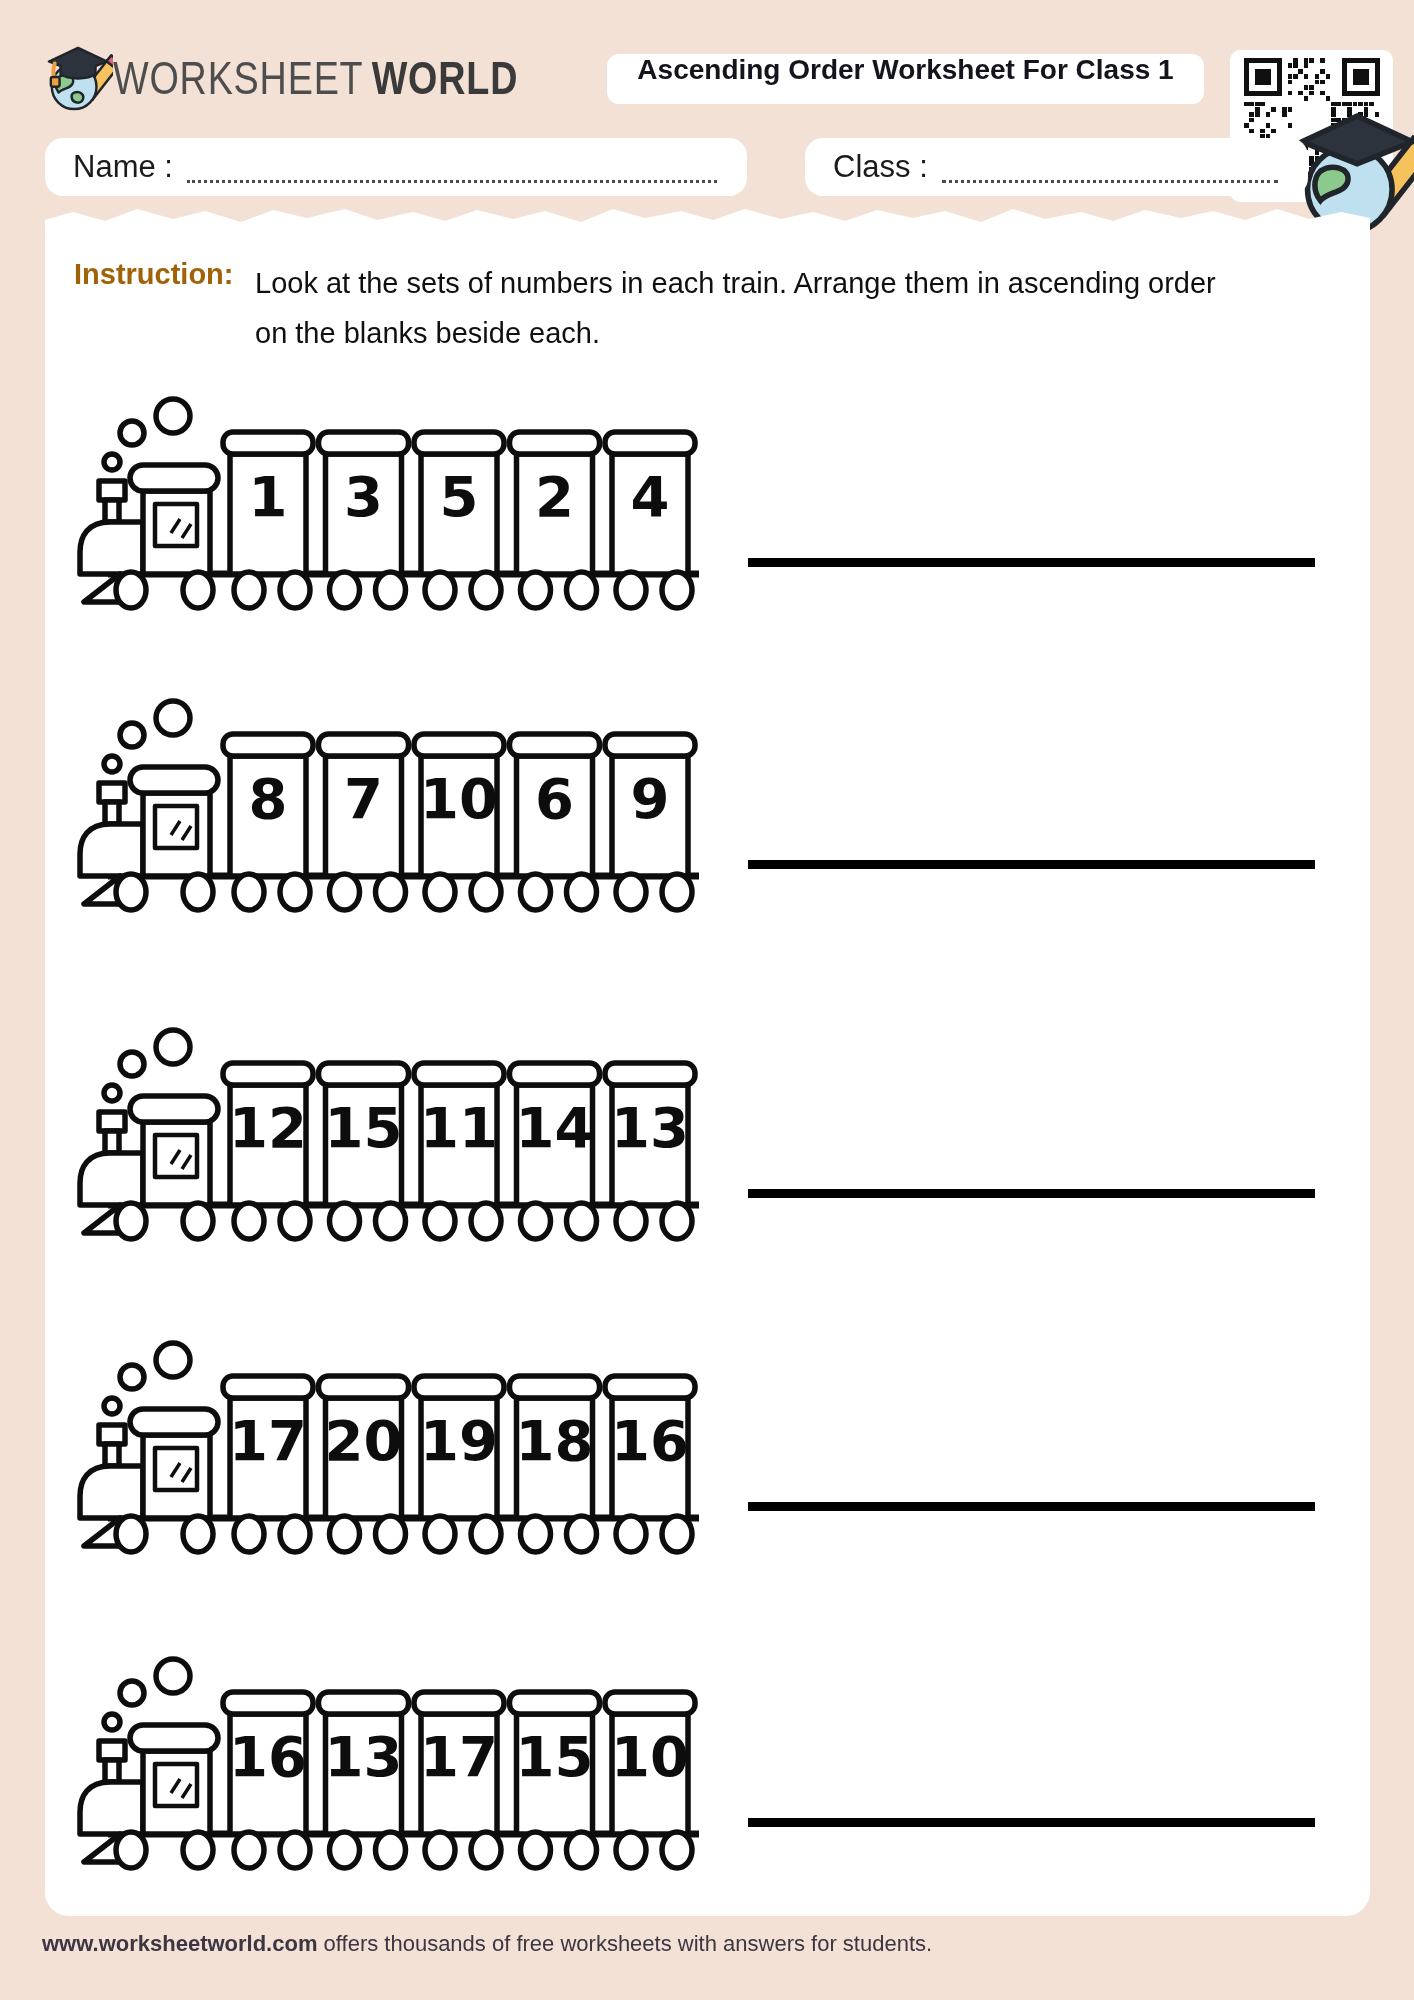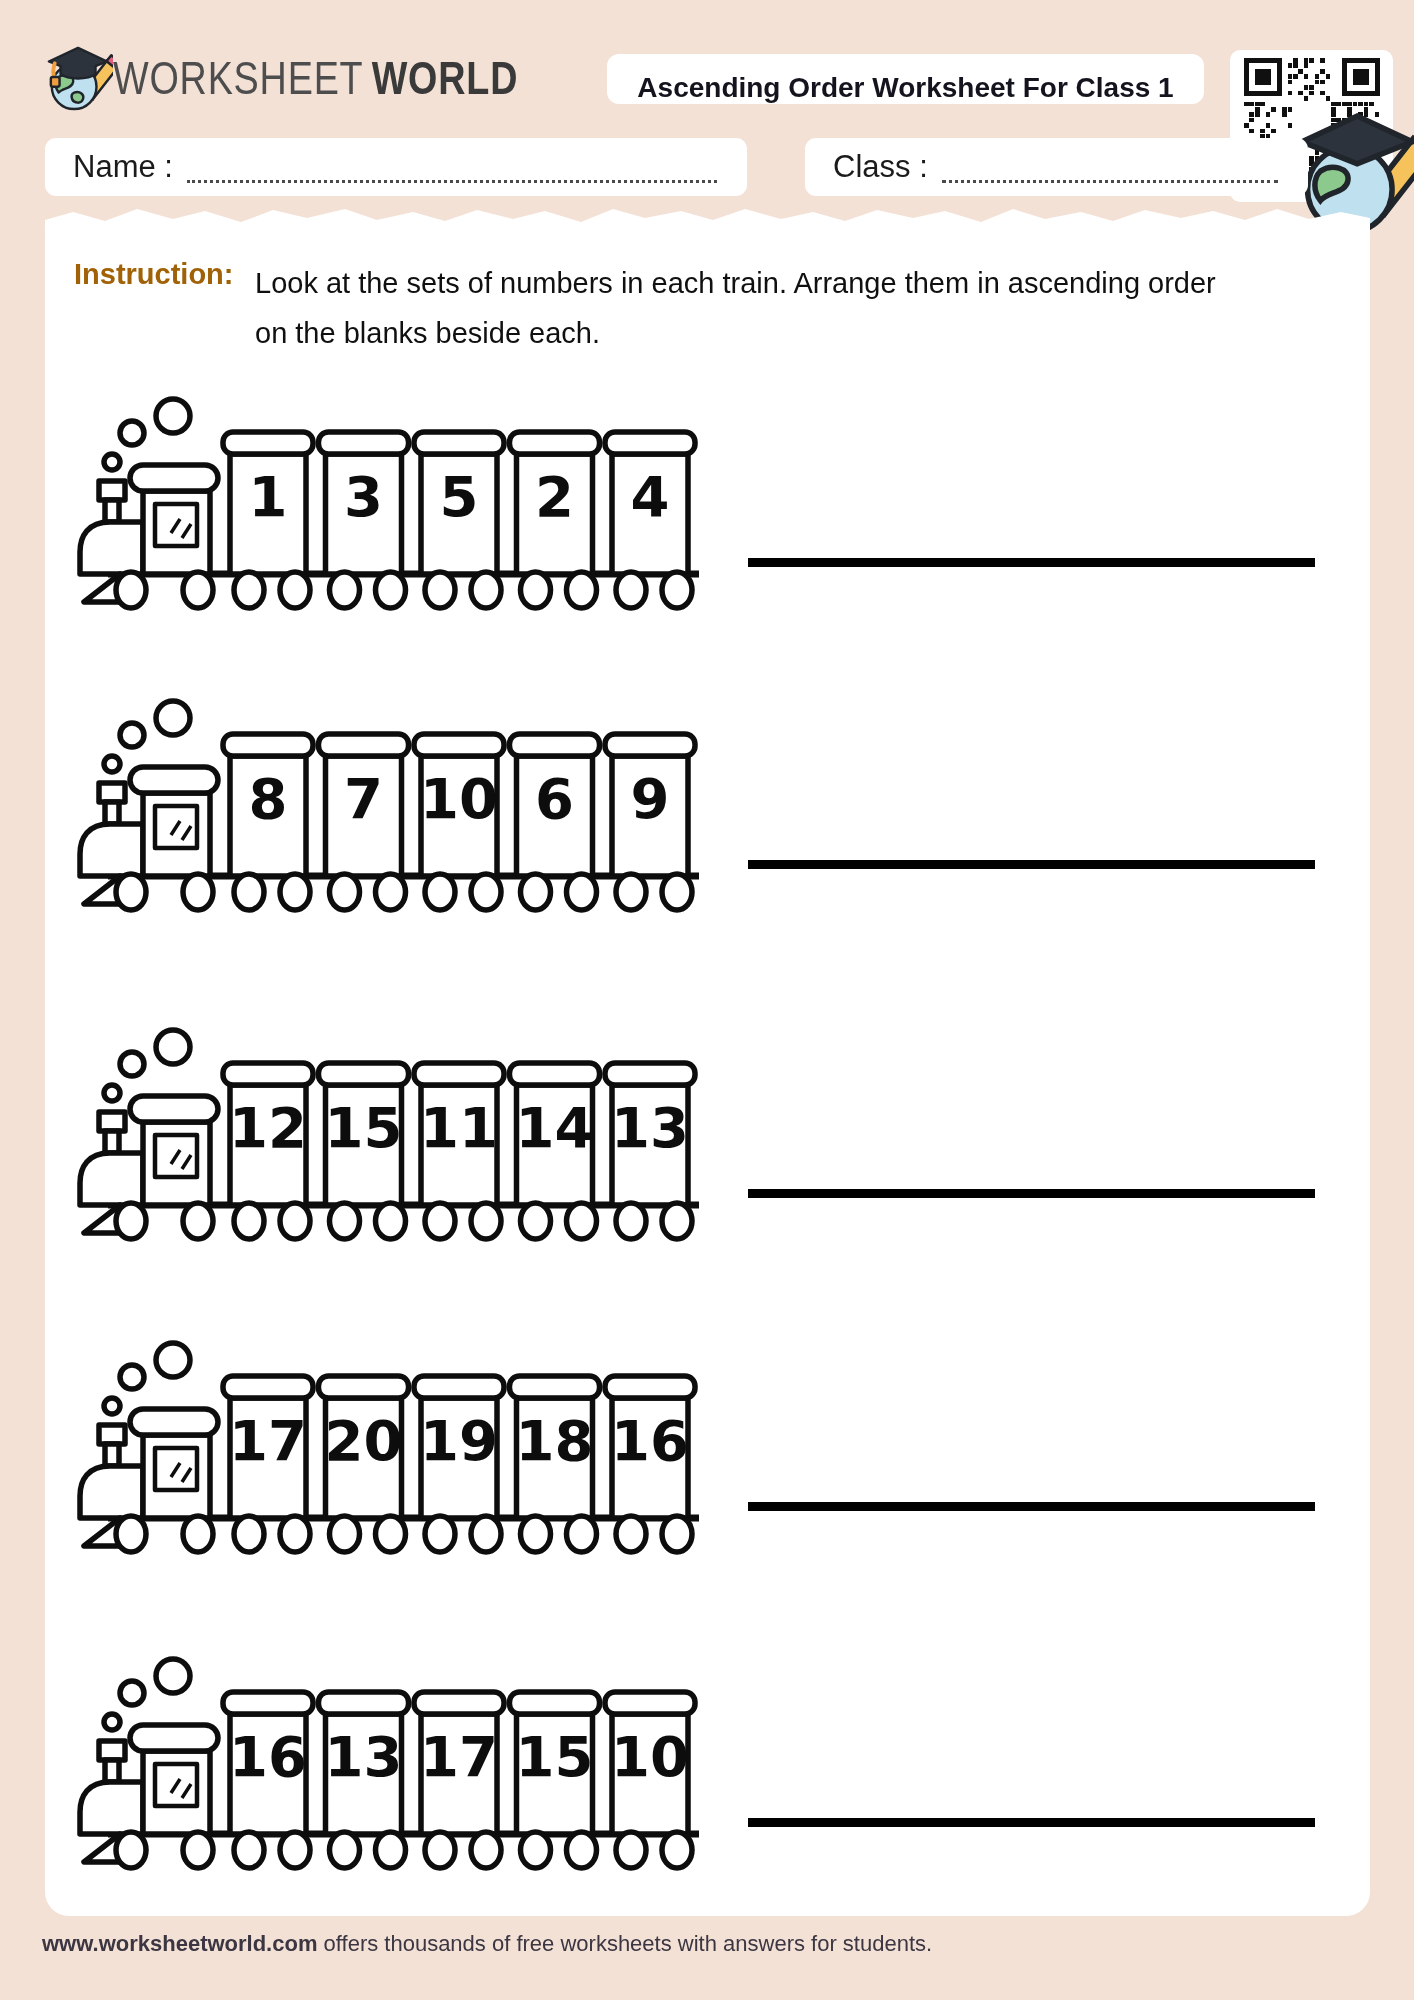--- a/index.html
+++ b/index.html
@@ -8,29 +8,29 @@
   #page { position:relative; width:1414px; height:2000px; background:#f3e1d6; overflow:hidden; }
 
   
   .logo { position:absolute; left:45px; top:42px; display:flex; align-items:center; gap:0; }
   .logo-icon { width:68px; height:72px; }
   .wordmark { display:flex; gap:10px; transform:scaleX(.82); transform-origin:left center; white-space:nowrap; }
   .wordmark .light { font-size:46px; font-weight:400; color:#4d4d4d; letter-spacing:1px; }
   .wordmark .bold  { font-size:46px; font-weight:800; color:#3a3a3a; letter-spacing:1px; }
 
   .title-banner { position:absolute; left:607px; top:54px; width:597px; height:50px;
-    background:#fff; border-radius:12px; display:flex; align-items:flex-end; justify-content:center; }
+    background:#fff; border-radius:12px; display:flex; align-items:flex-start; justify-content:center; }
   .title-banner span { font-size:28px; font-weight:700; color:#14141e; white-space:nowrap; }
 
   .qr-box { position:absolute; left:1230px; top:50px; width:163px; height:152px;
     background:#fff; border-radius:10px; display:flex; align-items:center; justify-content:center; }
   .qr-box svg { width:136px; height:136px; }
   .qr-logo { position:absolute; width:40px; height:42px; left:61px; top:55px; }
 
-  .field-box { position:absolute; top:138px; height:58px; background:#fff; border-radius:11px;
+  .field-box { position:absolute; top:138px; height:58px; background:#fff; border-radius:18px;
     display:flex; align-items:center; padding:0 30px 0 28px; }
   .field-box .lbl { font-size:31px; color:#1b1b1b; margin-right:14px; white-space:nowrap; }
   .field-box .write-line { flex:1; align-self:flex-end; margin-bottom:13px; border-bottom:3px dotted #4a4a4a; height:30px; }
   #name-box  { left:45px;  width:702px; }
   #class-box { left:805px; width:503px; }
 
   
   .torn-strip { position:absolute; left:45px; top:206px; width:1325px; height:26px; display:block; }
   .card { position:absolute; left:45px; top:230px; width:1325px; height:1686px;
     background:#fff; border-radius:4px 4px 24px 24px; }

